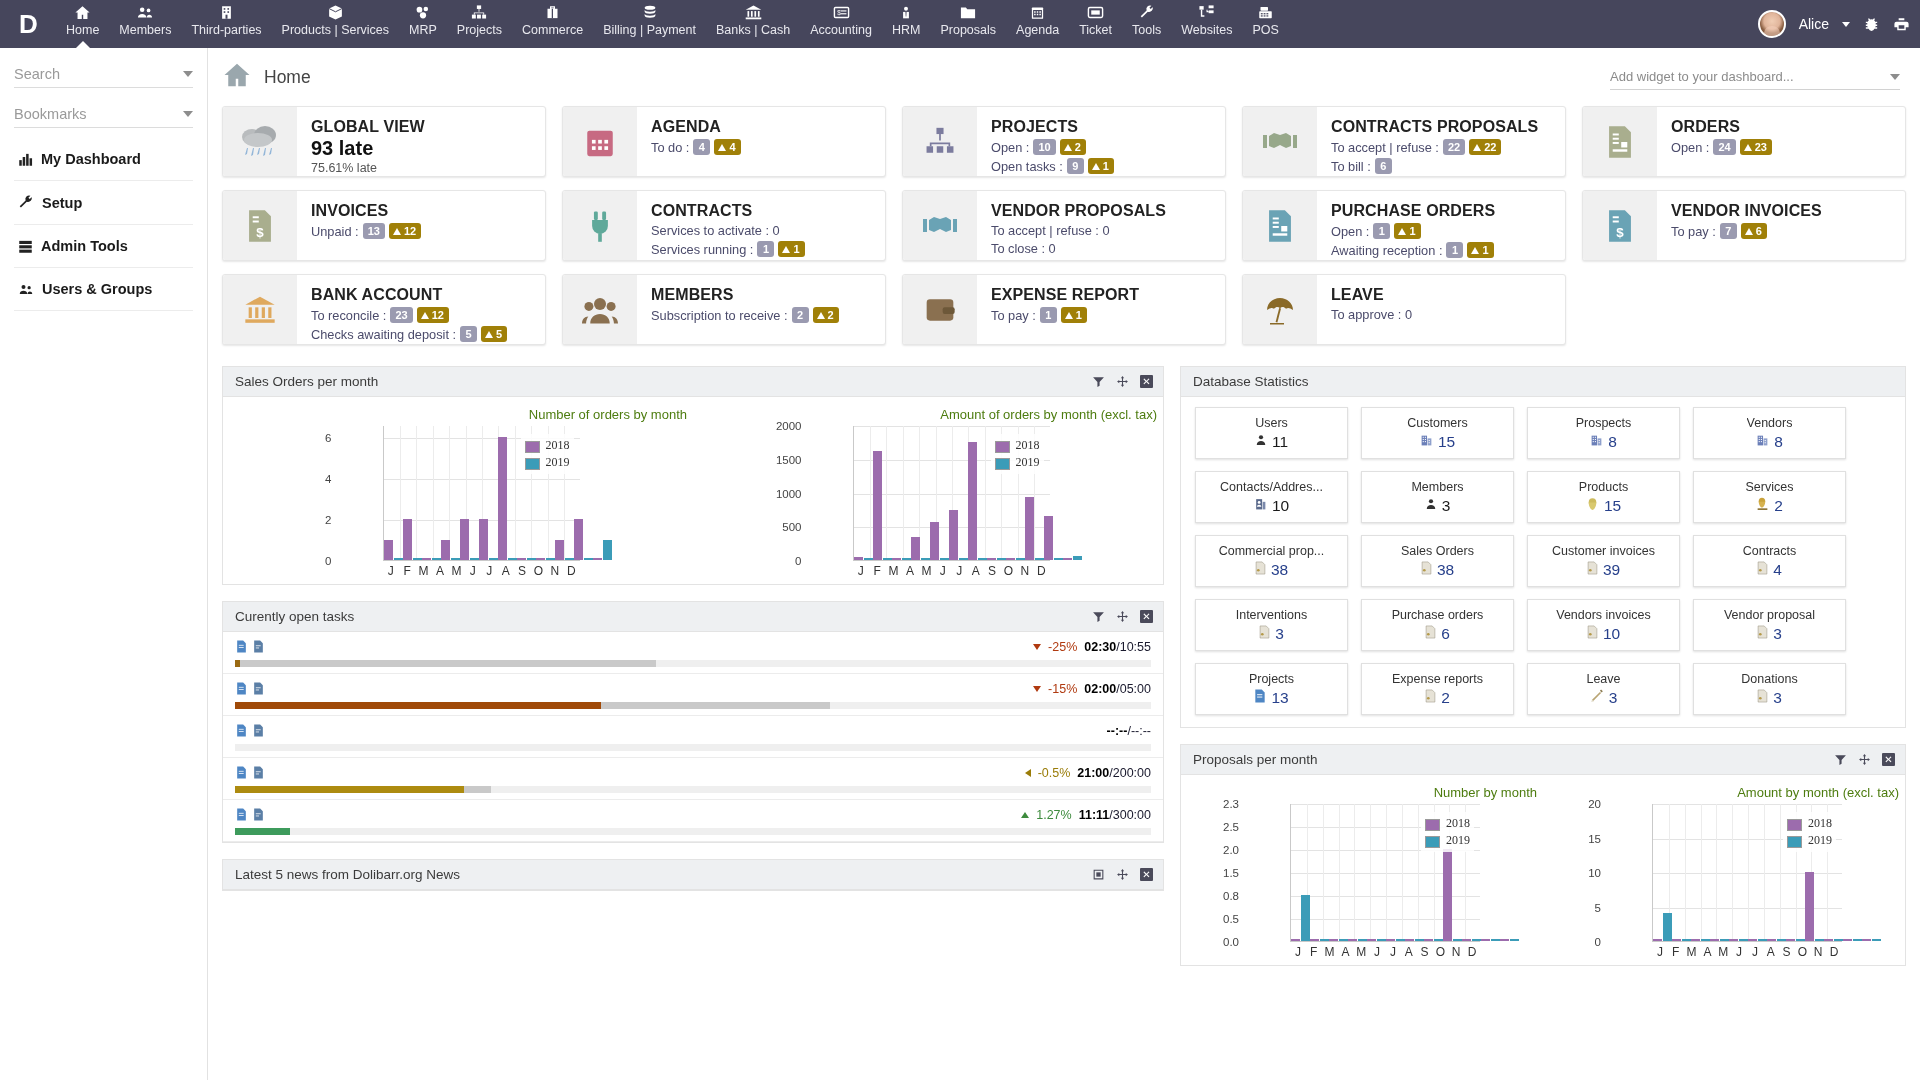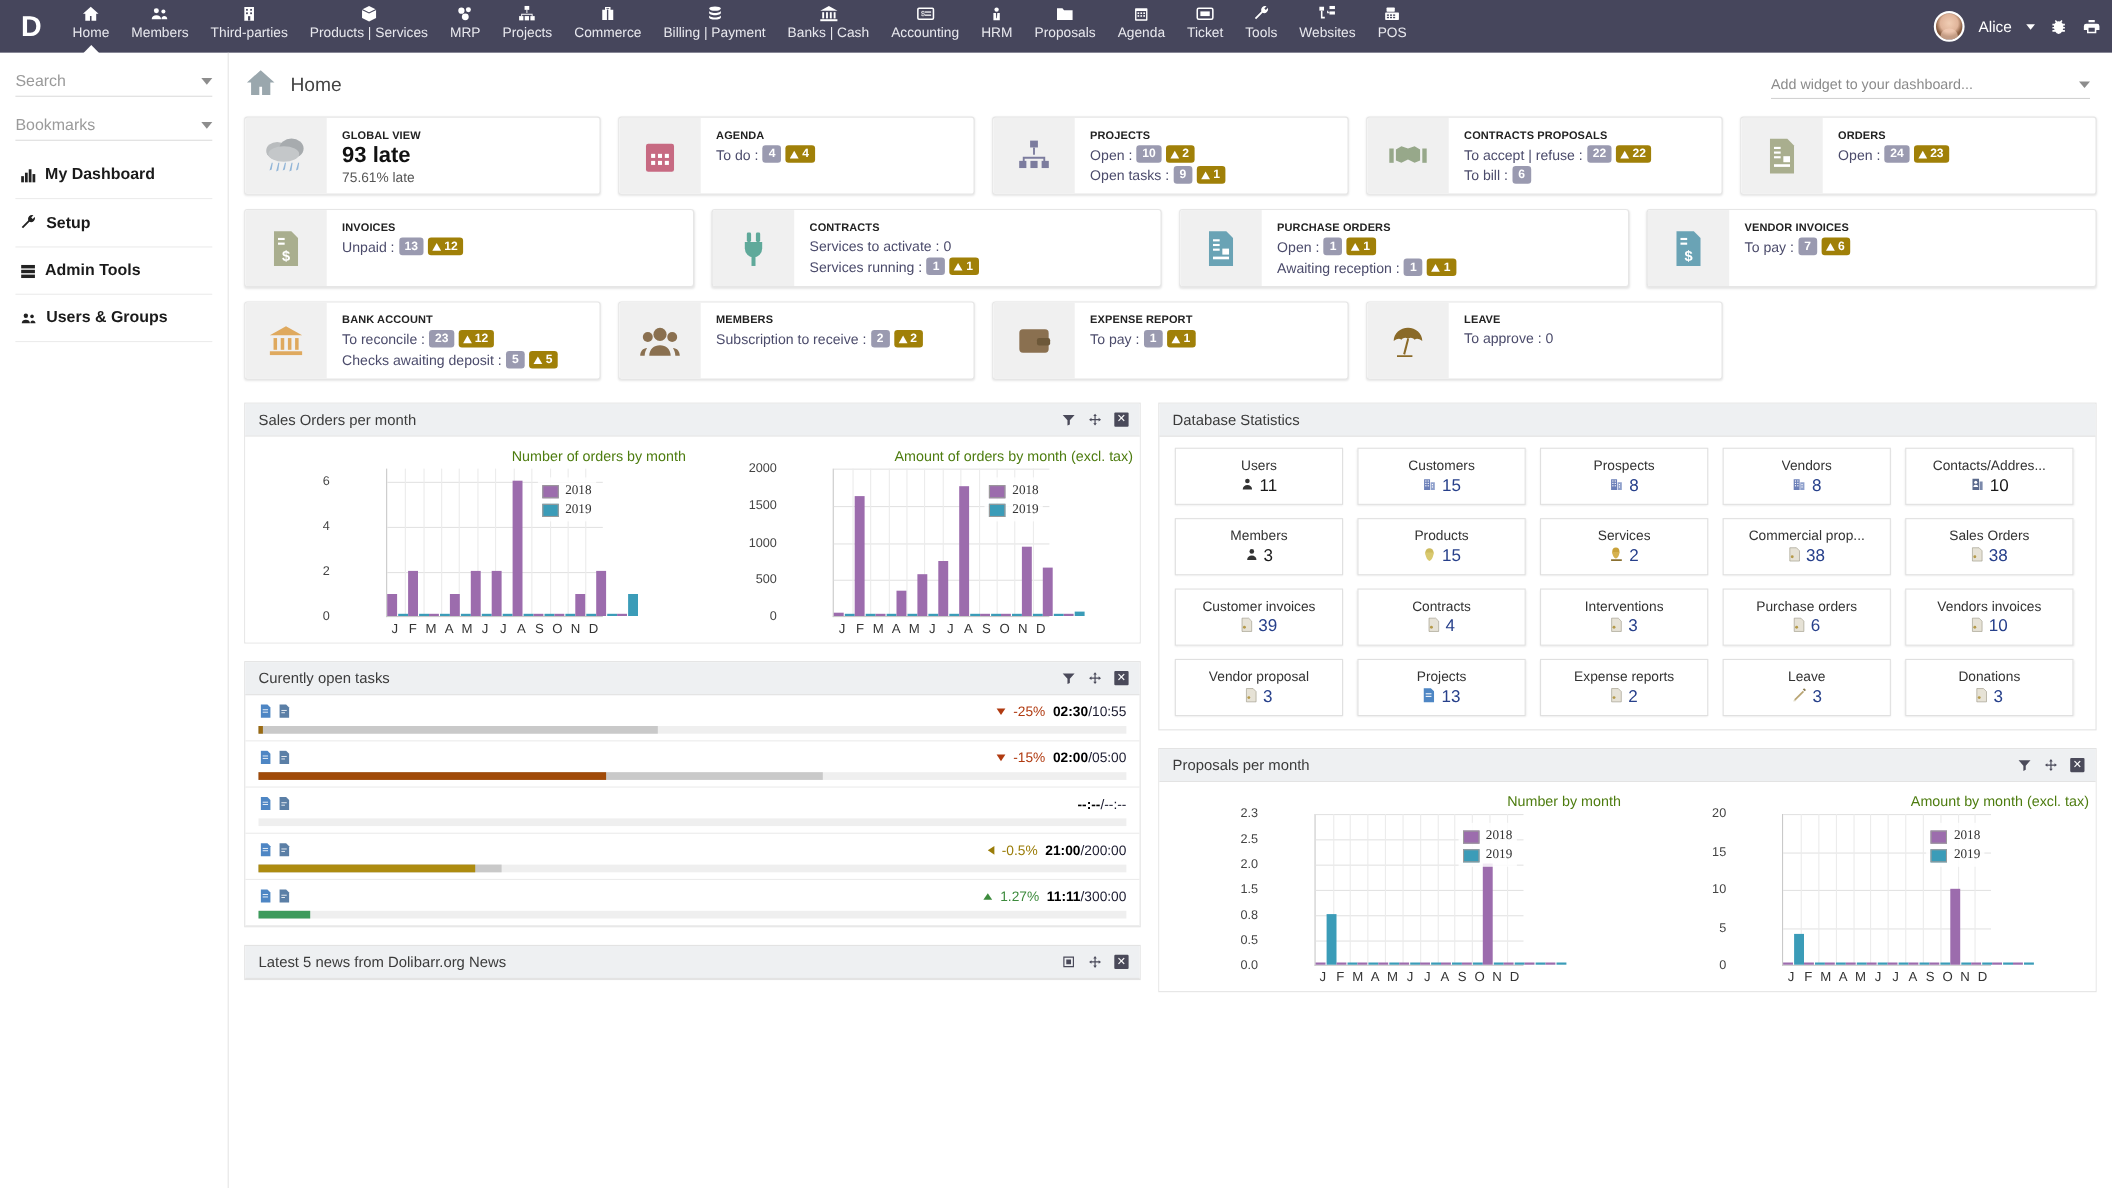--- a/index.html
+++ b/index.html
@@ -91,35 +91,35 @@
     flex: 1; height: 71px; background: #fff;
     border: 1px solid #e6e6e6; border-radius: 3px;
     box-shadow: 0 1px 2px rgba(0,0,0,0.10);
     display: flex; overflow: hidden;
   }
   .card-ico {
     width: 74px; background: #f0f0f0; display: flex;
     align-items: center; justify-content: center; flex-shrink: 0;
   }
   .card-body { padding: 11px 8px 0 14px; overflow: hidden; }
-  .card-title { font-size: 10px; font-weight: bold; color: #222; letter-spacing: .1px; white-space: nowrap; }
+  .card-title { font-size: 16px; font-weight: bold; color: #222; letter-spacing: .1px; white-space: nowrap; }
   .card-line { font-size: 12.8px; color: #4b4b6b; margin-top: 3px; display: flex; align-items: center; flex-wrap: wrap; gap: 4px; white-space: nowrap;}
   .card-big { font-size: 20px; font-weight: bold; color: #111; margin-top: 1px; line-height: 22px;}
   .card-sub { font-size: 12.5px; color: #555; margin-top: 2px; }
   .badge {
     display: inline-flex; align-items: center; justify-content: center;
     background: #9a9ab0; color: #fff; border-radius: 3px;
     font-size: 11px; font-weight: bold; padding: 1px 5px; min-width: 17px; height: 16px;
   }
   .badge.warn { background: #a08008; gap: 3px; padding: 1px 5px 1px 4px; }
   .badge.warn .tri { width:0;height:0;border-left:4px solid transparent;border-right:4px solid transparent;border-bottom:7px solid #fff; position: relative; }
 
   
   .cols { display: flex; gap: 16px; padding: 8px 14px 0 14px; }
-  .col-left { width: 815px; flex-shrink: 0; }
+  .col-left { width: 942px; flex-shrink: 0; }
   .col-right { flex: 1; }
   .wbox { border: 1px solid #e3e3e3; background: #fff; margin-bottom: 16px; }
   .wbox-head {
     height: 30px; background: #eef0f2; border-bottom: 1px solid #e3e3e3;
     display: flex; align-items: center; padding: 0 10px 0 12px;
     font-size: 13.5px; color: #3b3b3b;
   }
   .wbox-tools { margin-left: auto; display: flex; align-items: center; gap: 11px; }
   .wtool svg { display:block; fill:#4a4a5a; }
   .wtool.close { width:13px;height:13px;background:#4a4a5a;color:#fff;font-size:10px;line-height:13px;text-align:center;border-radius:1px; }
@@ -628,20 +628,38 @@
             <div class="card-line">
               <span>Services to activate : 0</span>
             </div>
             <div class="card-line">
               <span>Services running :</span>
               <span class="badge">1</span>
               <span class="badge warn">
                 <span class="tri"></span>
                 <span>1</span>
               </span>
+            </div>
+          </div>
+        </div>
+        <div class="card">
+          <div class="card-ico">
+            <svg width="38" height="32" viewBox="0 0 38 32" fill="#6aa3b5">
+              <rect x="2" y="9" width="4" height="13"></rect>
+              <rect x="32" y="9" width="4" height="13"></rect>
+              <path d="M8 10l5-3 6 2 6-2 5 3v10l-5 2-6-3-6 3-5-2z"></path>
+            </svg>
+          </div>
+          <div class="card-body">
+            <div class="card-title">VENDOR PROPOSALS</div>
+            <div class="card-line">
+              <span>To accept | refuse : 0</span>
+            </div>
+            <div class="card-line">
+              <span>To close : 0</span>
             </div>
           </div>
         </div>
         <div class="card">
           <div class="card-ico">
             <svg width="30" height="34" viewBox="0 0 24 28" fill="#6aa3b5">
               <path d="M3 1h13l5 5v21H3z"></path>
               <g fill="#fff">
                 <rect x="6" y="7" width="5" height="1.6"></rect>
                 <rect x="6" y="10.5" width="5" height="1.6"></rect>

